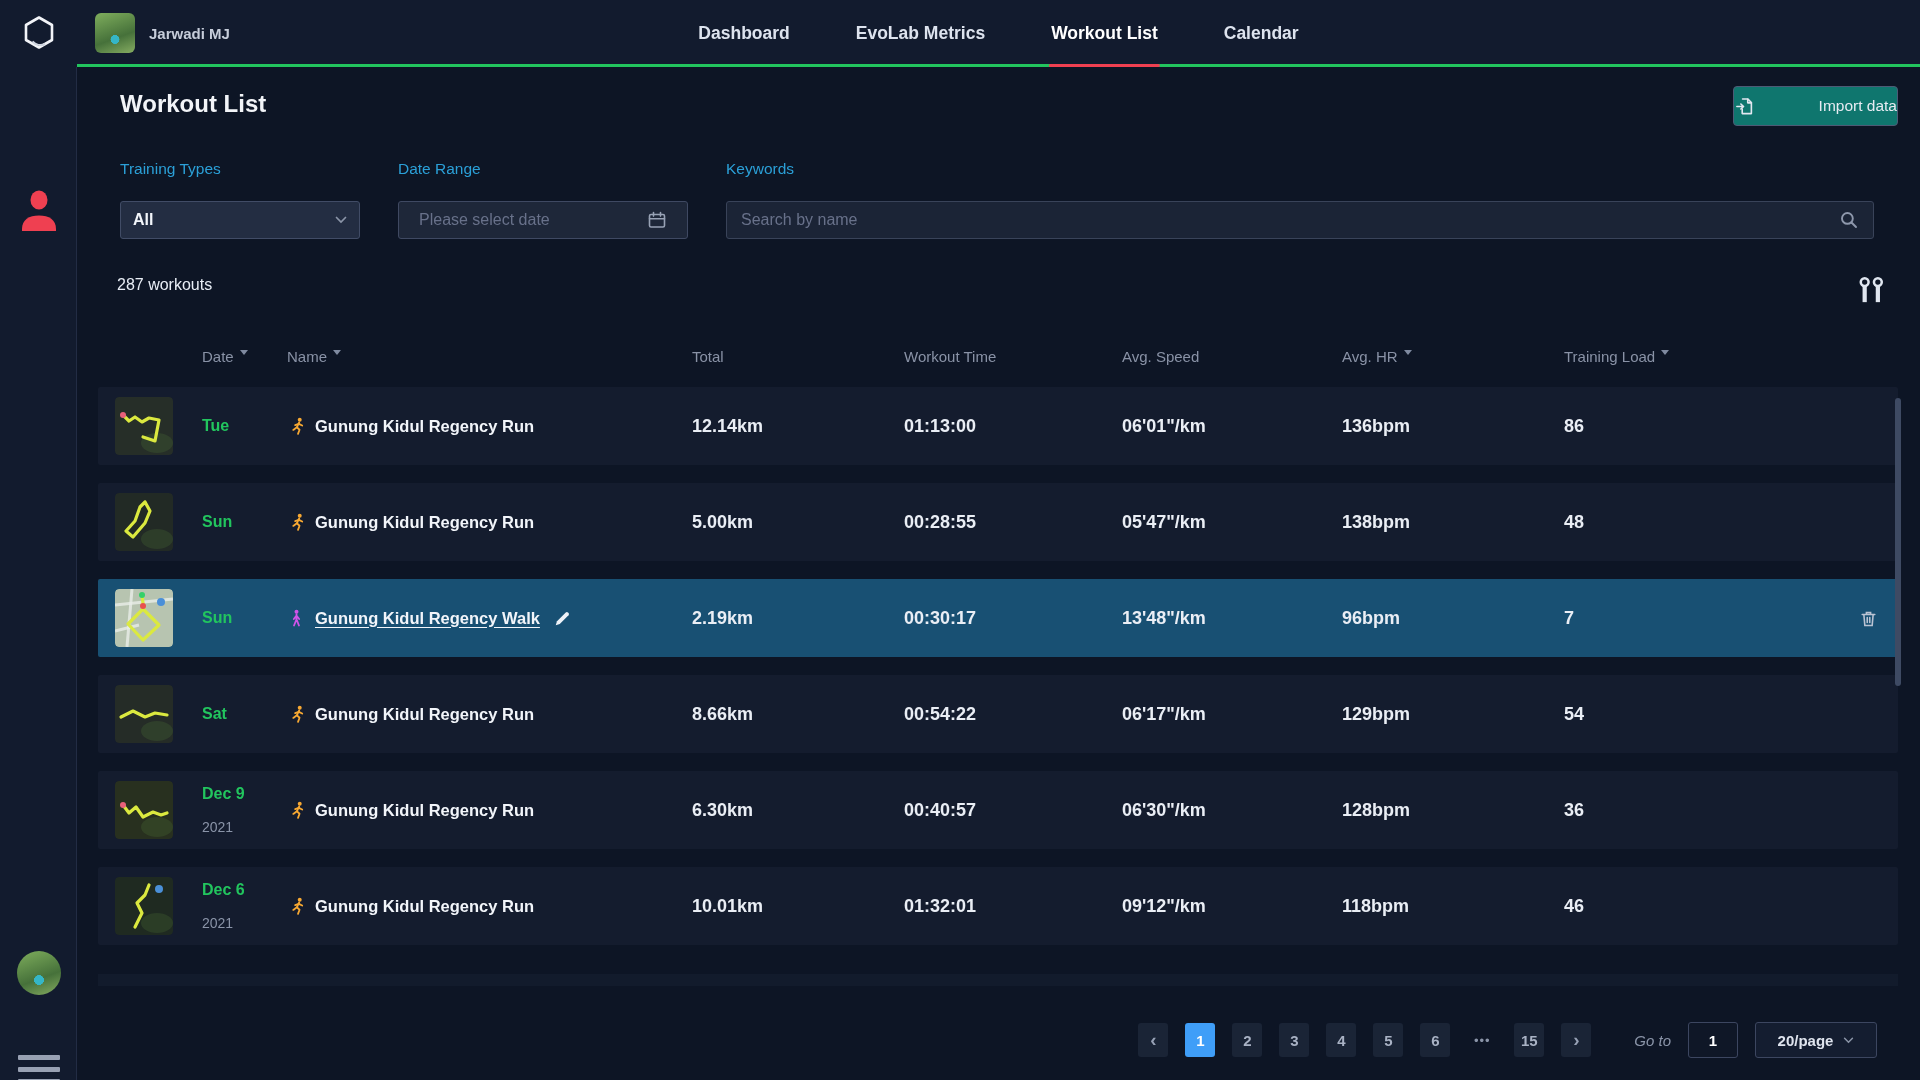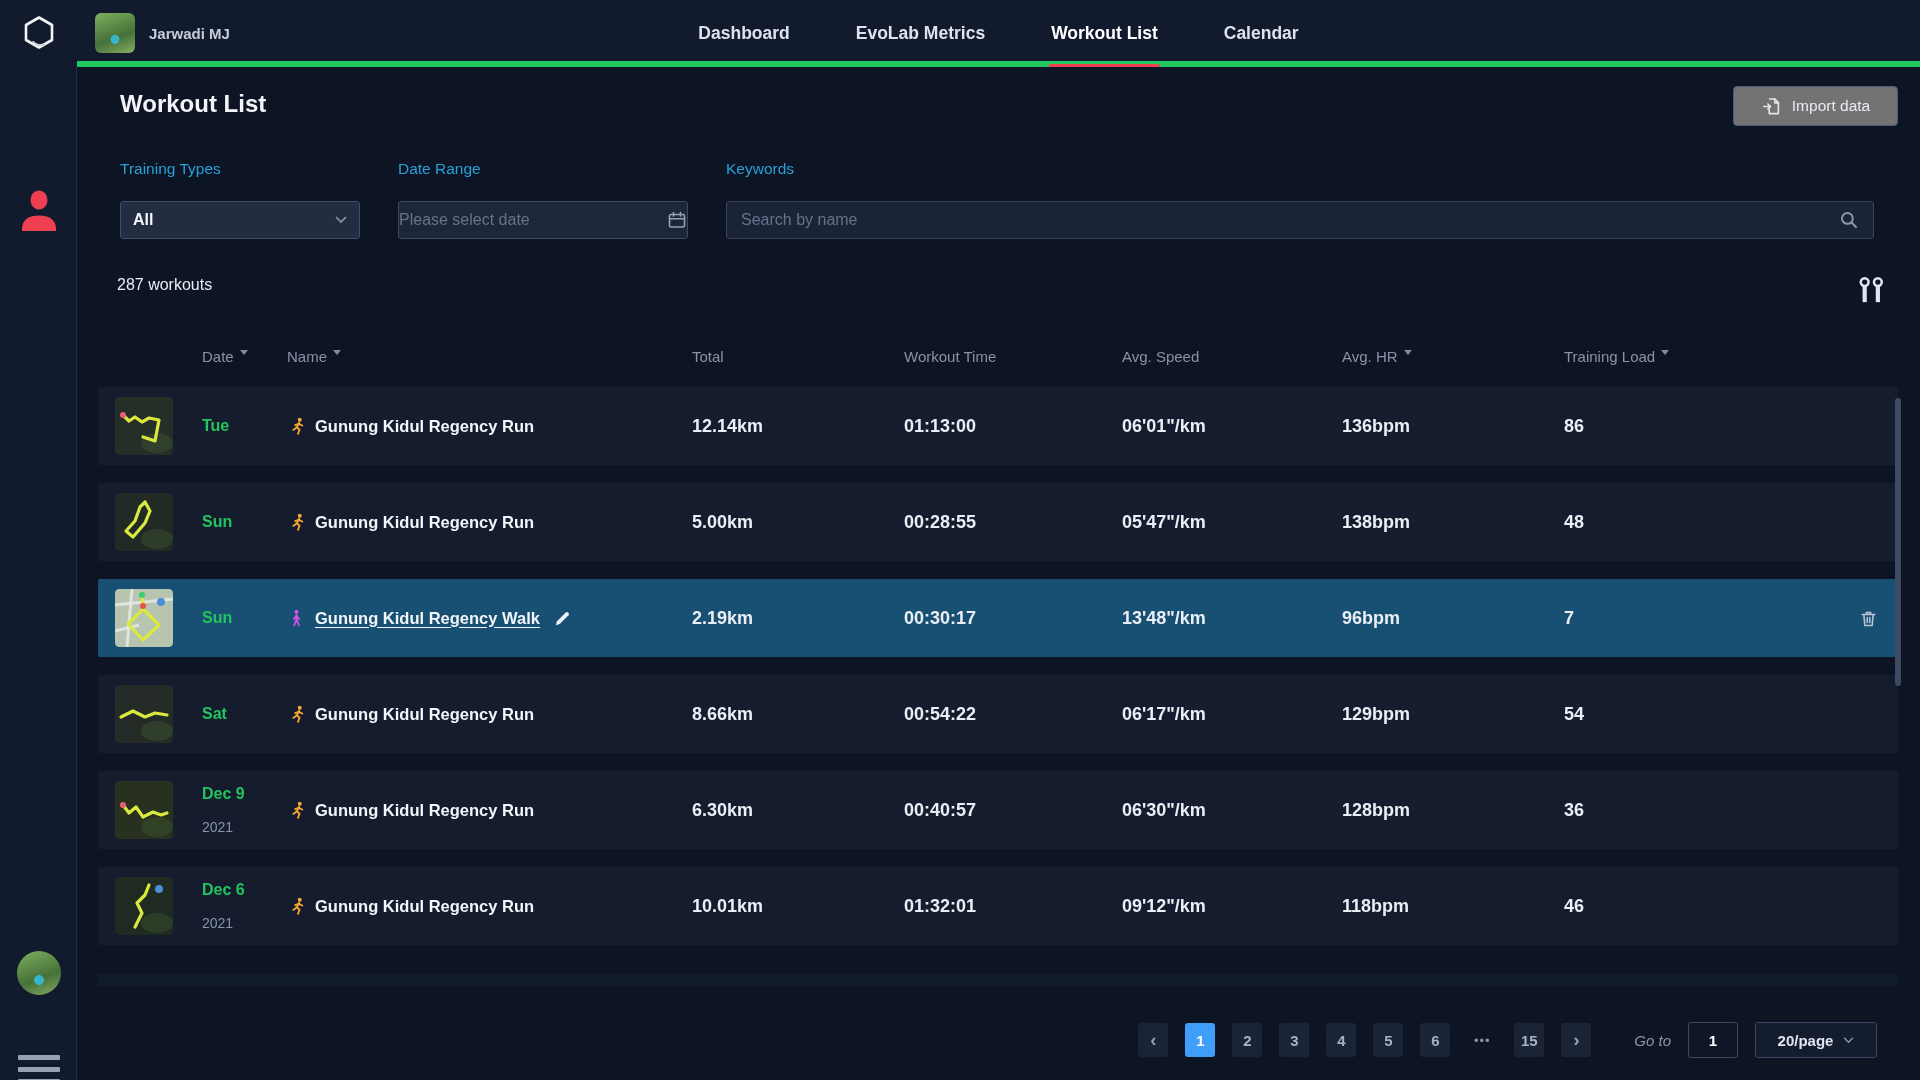--- a/index.html
+++ b/index.html
@@ -6,21 +6,21 @@
   html,body { width:1920px; height:1080px; overflow:hidden; }
   body {
     font-family:"Liberation Sans", sans-serif;
     background:var(--page-bg);
     color:#eaeef5;
     position:relative;
   }
   
   .topbar {
     position:absolute; left:77px; top:0; right:0; height:67px;
-    background:var(--bar-bg); border-bottom:6px solid #22c55e;
+    background:var(--bar-bg); border-bottom:3px solid #22c55e;
   }
   .logo-cell {
     position:absolute; left:0; top:0; width:77px; height:67px;
     background:var(--bar-bg); display:flex; align-items:center; justify-content:center;
   }
   .user-chip { position:absolute; left:18px; top:13px; display:flex; align-items:center; gap:14px; }
   .user-avatar {
     width:40px; height:40px; border-radius:6px;
     background-image:
       radial-gradient(circle at 50% 66%, #35b6c6 0 13%, rgba(0,0,0,0) 14%),
@@ -52,32 +52,32 @@
     background-image:
       radial-gradient(circle at 50% 66%, #35b6c6 0 13%, rgba(0,0,0,0) 14%),
       linear-gradient(160deg,#7fae5d,#46713a 60%,#86ad62);
   }
   .hamburger { position:absolute; left:18px; top:988px; width:42px; cursor:pointer; }
   .hamburger .bar { height:4.5px; background:#98a1b3; border-radius:1px; margin-bottom:7.5px; }
   
   .page-title { position:absolute; left:120px; top:90px; font-size:24px; font-weight:600; color:#f2f4f8; }
   .import-btn {
     position:absolute; left:1733px; top:86px; width:165px; height:40px;
-    background:#737373; border:1px solid #4d5a75; border-radius:4px;
-    display:flex; align-items:center; justify-content:center; gap:10px;
+    background:#0f766e; border:1px solid #4d5a75; border-radius:4px;
+    display:flex; align-items:center; justify-content:space-between; gap:10px;
     font-size:15.5px; color:#e7ebf2; cursor:pointer;
   }
   .filter-label { position:absolute; top:160px; font-size:15.5px; color:var(--accent-blue); }
   .ctl {
     position:absolute; top:201px; height:38px; border-radius:3px;
     display:flex; align-items:center; font-size:16px;
   }
   .select-ctl { left:120px; width:240px; background:#232d42; border:1px solid #414c66; padding:0 12px; justify-content:space-between; cursor:pointer; }
   .select-ctl .value { color:#f2f5fa; font-weight:700; }
-  .date-ctl { left:398px; width:290px; background:#1e2739; border:1px solid #3f4962; padding:0 0; }
+  .date-ctl { left:398px; width:290px; background:#1e2739; border:1px solid #3f4962; padding:0 20px; }
   .search-ctl { left:726px; width:1148px; background:#1b2436; border:1px solid #394359; padding:0 14px; }
   .ctl input {
     flex:1; background:transparent; border:none; outline:none;
     color:#e8ecf4; font-size:16px; font-family:inherit;
   }
   .ctl input::placeholder { color:#68718a; }
   .workout-count { position:absolute; left:117px; top:276px; font-size:16px; font-weight:500; color:#e8edf5; }
   .columns-btn { position:absolute; left:1852px; top:274px; width:38px; height:32px; cursor:pointer; }
   
   .table-wrap { position:absolute; left:98px; top:325px; width:1800px; }

